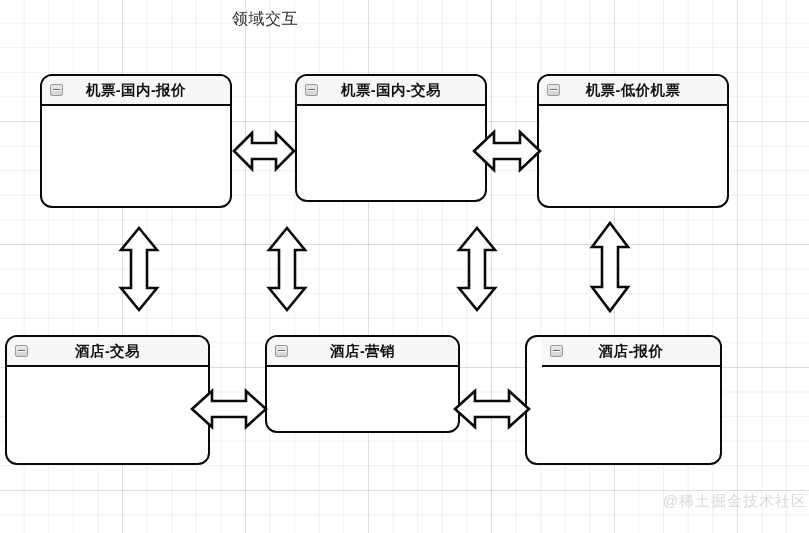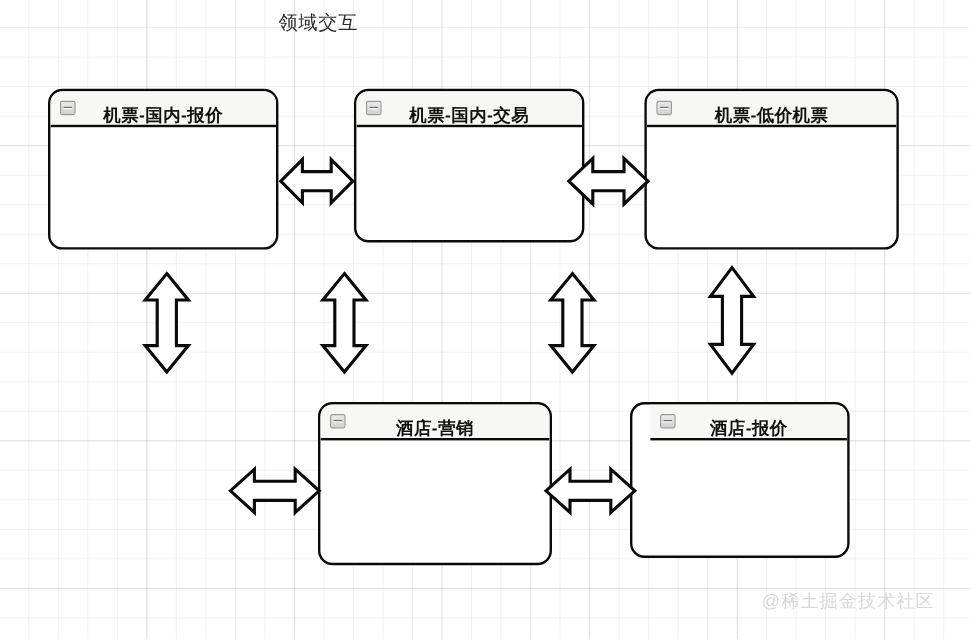--- a/index.html
+++ b/index.html
@@ -49,21 +49,21 @@
     background: #ffffff;
     overflow: hidden;
   }
   .node-header {
     position: relative;
     height: 30px;
     box-sizing: border-box;
     border-bottom: 2.4px solid #0a0a0a;
     background: #f7f7f5;
     display: flex;
-    align-items: flex-end;
+    align-items: center;
     justify-content: center;
   }
   .node-title {
     font-size: 14.5px;
     font-weight: 700;
     color: #111111;
     letter-spacing: 0.4px;
     white-space: nowrap;
     line-height: 1;
   }
@@ -102,21 +102,21 @@
     position: absolute;
   }
   .connector svg {
     display: block;
     overflow: visible;
   }
 
   
   .watermark {
     position: absolute;
-    right: 30px;
+    right: 2px;
     bottom: 22px;
     font-size: 15px;
     color: #d8d8d8;
     letter-spacing: 1px;
     white-space: nowrap;
     user-select: none;
     text-align: right;
   }
 </style>
 </head>
@@ -135,38 +135,45 @@
   </div>
 
   <div class="node" style="left:295px; top:74px; width:192px; height:128px;">
     <div class="node-header">
       <span class="collapse-icon"></span>
       <span class="node-title">机票-国内-交易</span>
     </div>
     <div class="node-body"></div>
   </div>
 
-  <div class="node" style="left:537px; top:74px; width:212px; height:134px;">
+  <div class="node" style="left:537px; top:74px; width:192px; height:134px;">
     <div class="node-header">
       <span class="collapse-icon"></span>
       <span class="node-title">机票-低价机票</span>
     </div>
     <div class="node-body"></div>
   </div>
 
-
-  <div class="node" style="left:265px; top:335px; width:195px; height:136px;">
+  <div class="node" style="left:5px; top:335px; width:205px; height:130px;">
+    <div class="node-header">
+      <span class="collapse-icon"></span>
+      <span class="node-title">酒店-交易</span>
+    </div>
+    <div class="node-body"></div>
+  </div>
+
+  <div class="node" style="left:265px; top:335px; width:195px; height:98px;">
     <div class="node-header">
       <span class="collapse-icon"></span>
       <span class="node-title">酒店-营销</span>
     </div>
     <div class="node-body"></div>
   </div>
 
-  <div class="node" style="left:525px; top:335px; width:183px; height:130px;padding-left:15px;">
+  <div class="node" style="left:525px; top:335px; width:197px; height:130px;padding-left:15px;">
     <div class="node-header">
       <span class="collapse-icon"></span>
       <span class="node-title">酒店-报价</span>
     </div>
     <div class="node-body"></div>
   </div>
 
   <div class="connector" style="left:232px; top:124px;">
     <svg width="64" height="54" viewBox="0 0 64 54">
       <polygon points="2,27 20,9 20,19 44,19 44,9 62,27 44,45 44,35 20,35 20,45" fill="#ffffff" stroke="#0a0a0a" stroke-width="2.6" stroke-linejoin="miter"></polygon>

